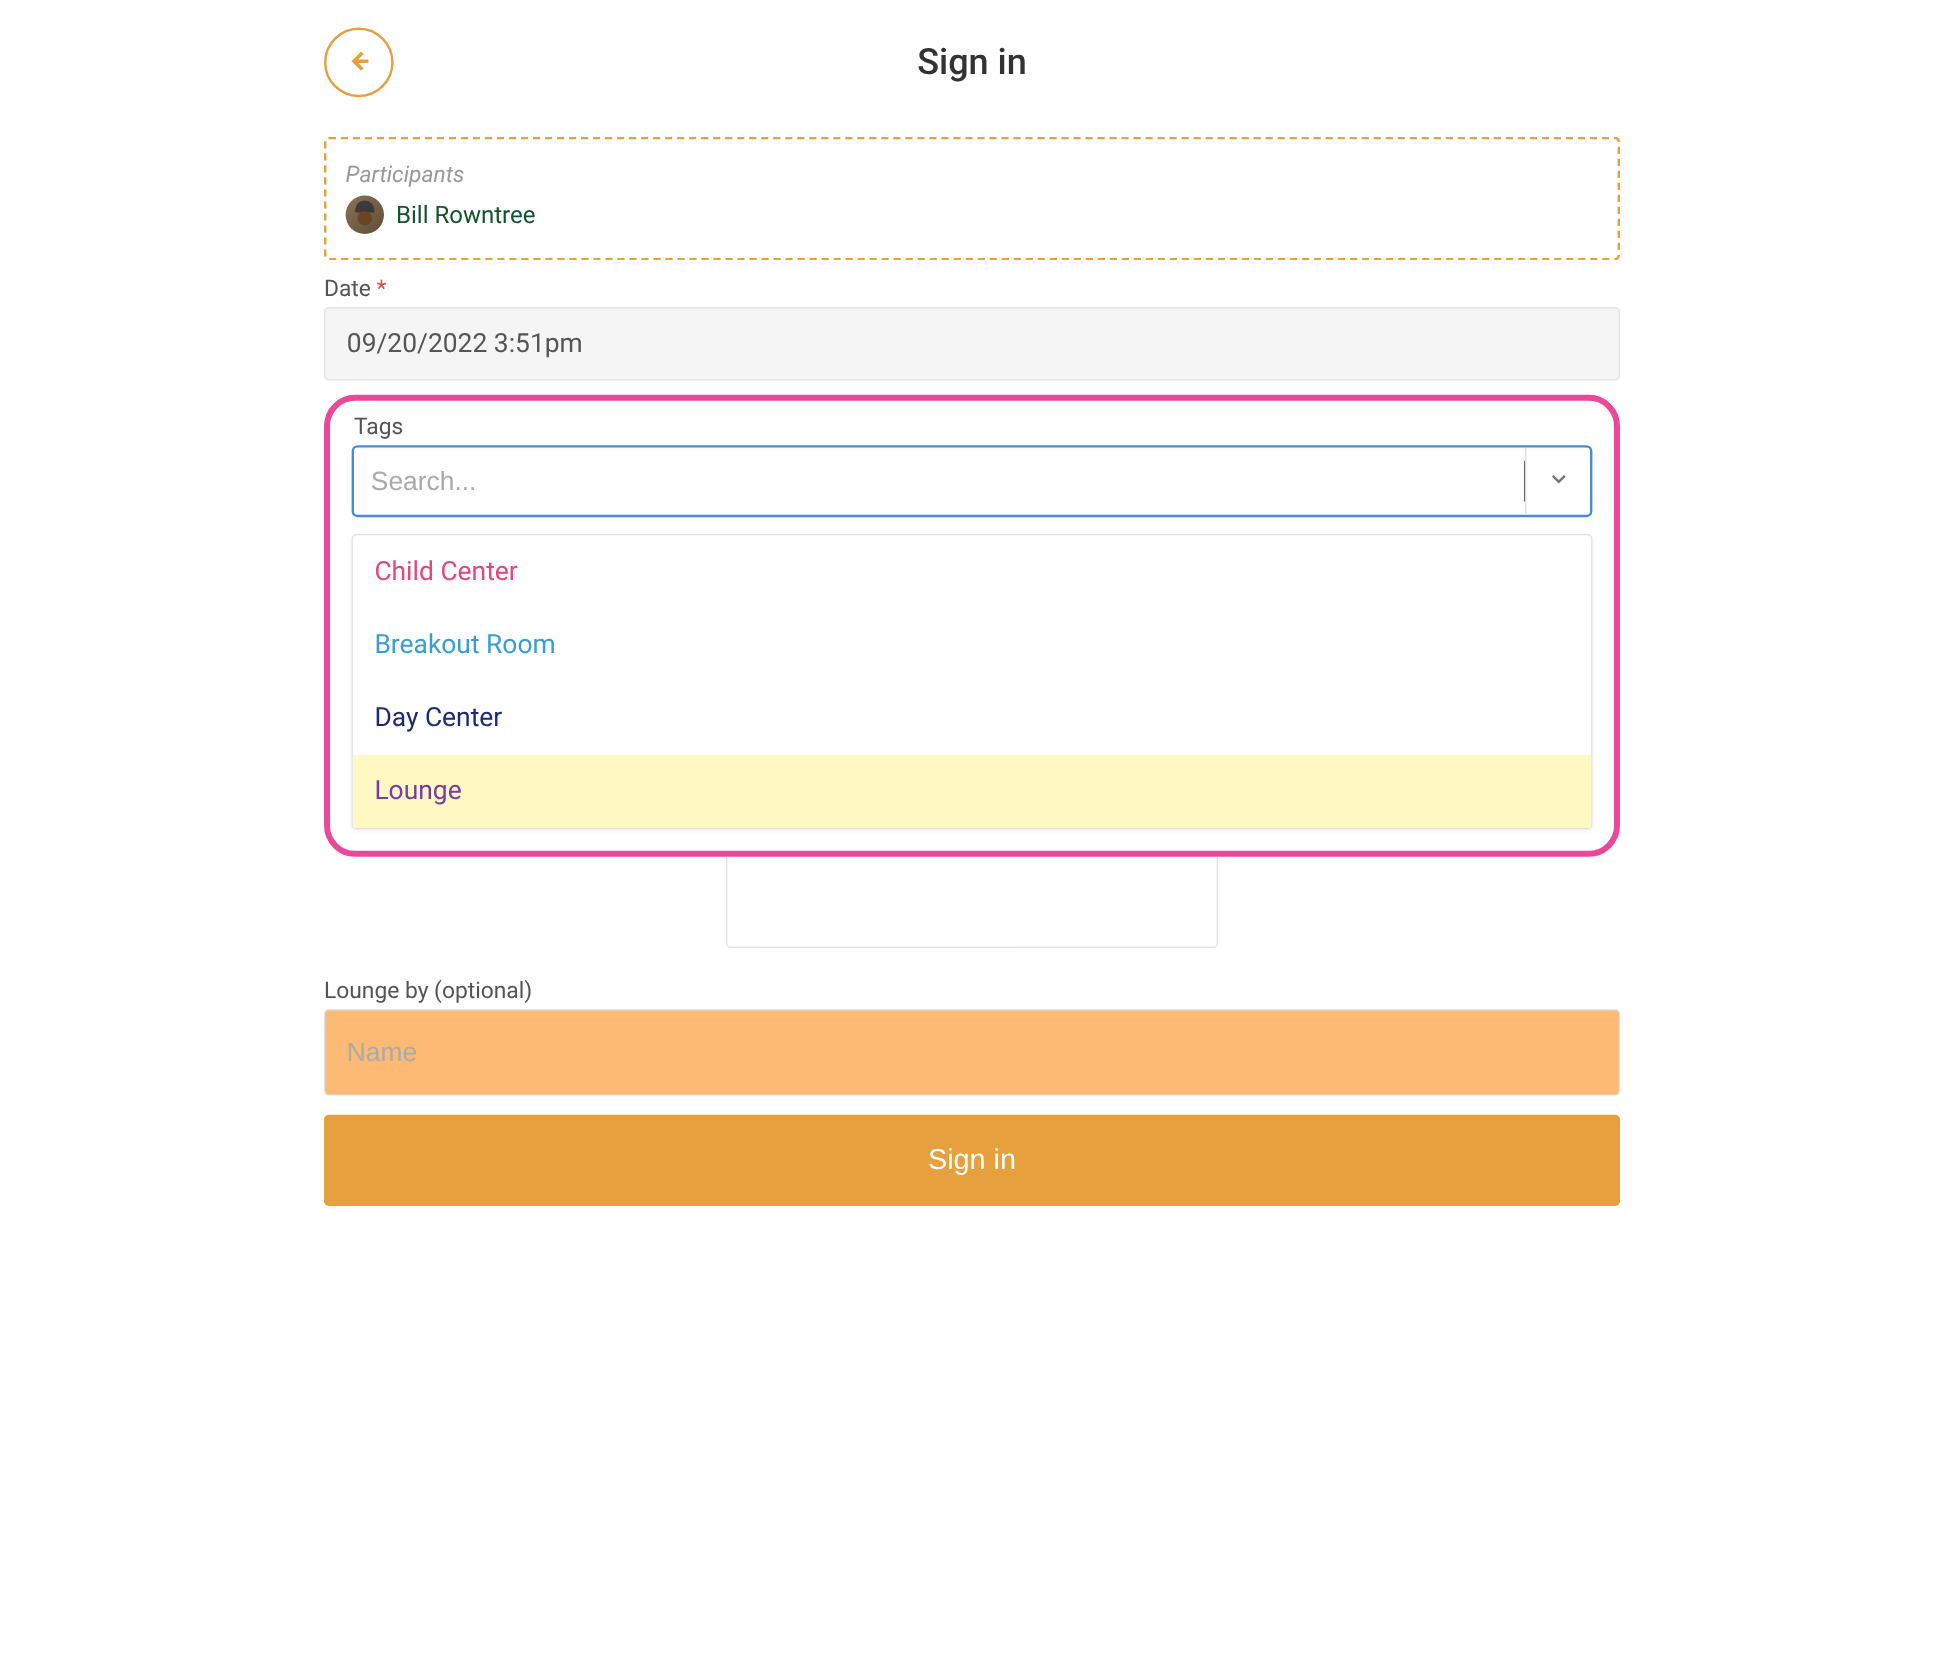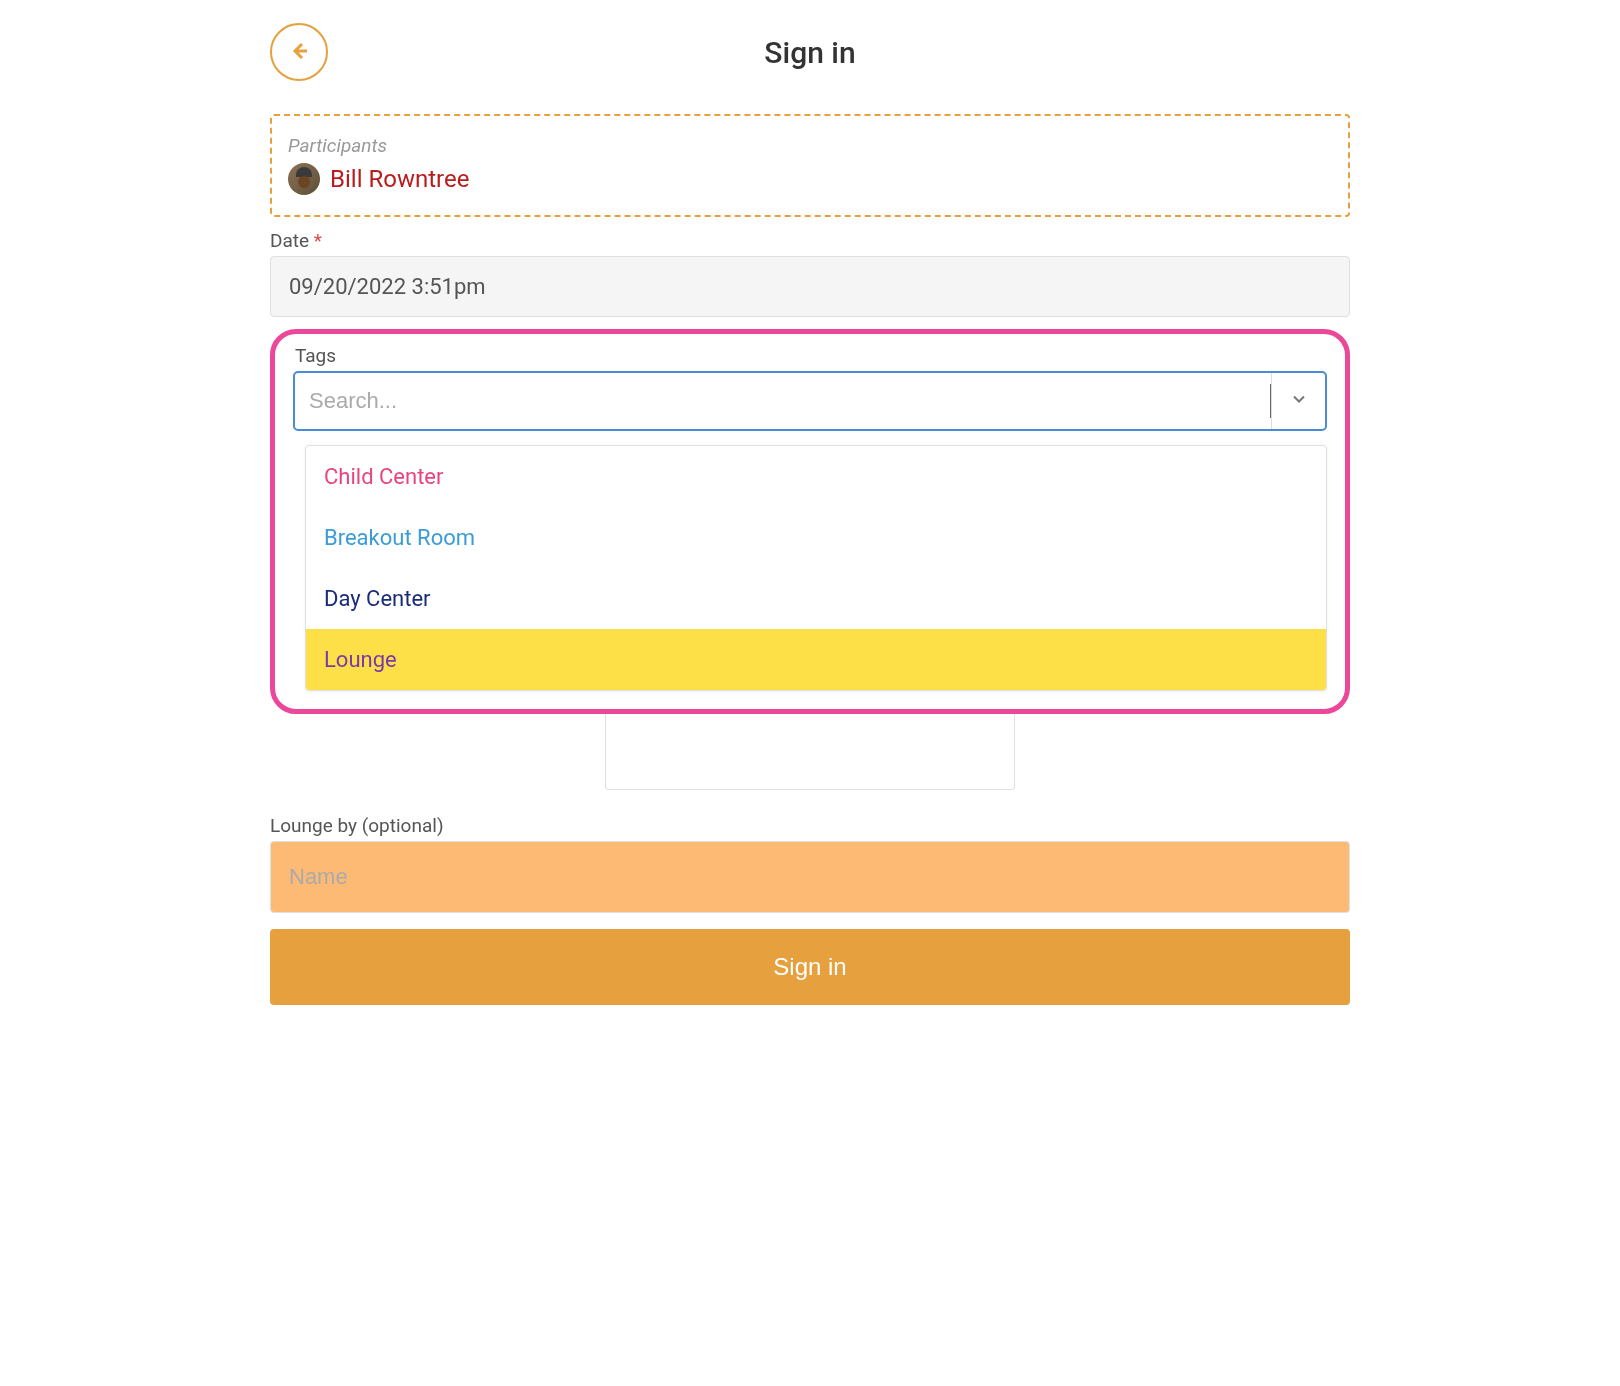--- a/index.html
+++ b/index.html
@@ -89,22 +89,22 @@
       content: '';
       position: absolute;
       top: 13px;
       left: 10px;
       width: 12px;
       height: 12px;
       background: #6b4423;
       border-radius: 50%;
     }
     .participant-name {
-      font-size: 24px;
-      color: #b91c1c;
+      font-size: 20px;
+      color: #14532d;
       text-align: right;
     }
     .field-label {
       font-size: 19px;
       color: #555;
       margin-bottom: 4px;
     }
     .required {
       color: #e04848;
     }
@@ -171,29 +171,28 @@
       stroke-width: 2.5;
       fill: none;
     }
     .dropdown-menu {
       margin-top: 14px;
       border: 1px solid #e0e0e0;
       border-radius: 4px;
       overflow: hidden;
       background: #fff;
       box-shadow: 0 1px 4px rgba(0,0,0,0.06);
-      margin-left: 12px;
     }
     .dropdown-item {
       padding: 18px 18px;
       font-size: 22px;
       cursor: pointer;
     }
     .dropdown-item.highlighted {
-      background: #fde047;
+      background: #fef9c3;
     }
     .spacer-box {
       width: 410px;
       height: 76px;
       border: 1px solid #e0e0e0;
       border-top: none;
       margin: 0 auto 24px;
       border-radius: 0 0 4px 4px;
     }
     .name-field {

